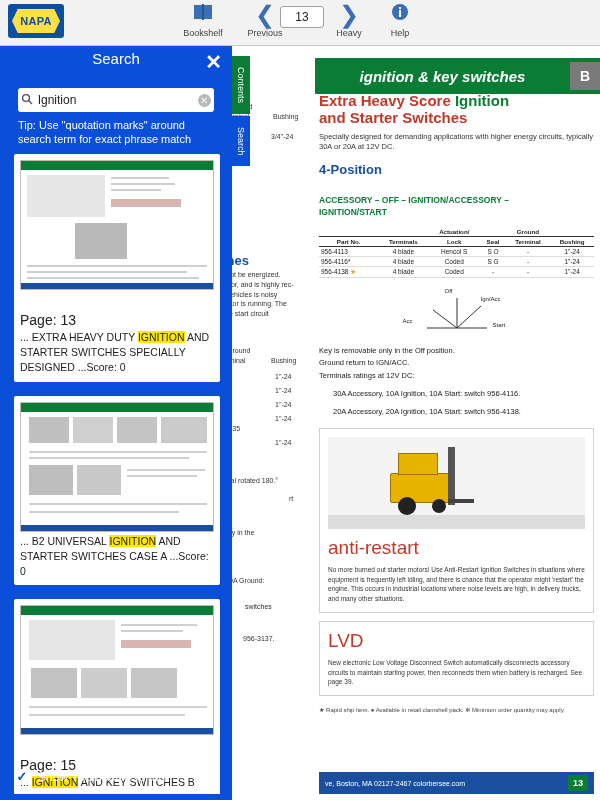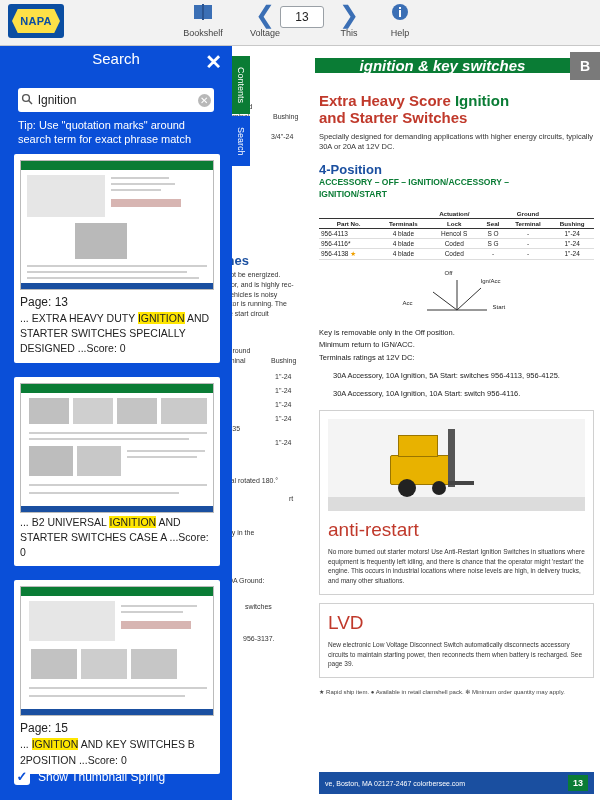--- a/index.html
+++ b/index.html
@@ -53,21 +53,21 @@
   
   .doc-area {
     position: absolute; left: 215px; top: 46px; width: 385px; height: 754px;
     background: #ffffff; overflow: hidden;
   }
   .doc-inner {
     position: absolute; left: 0; top: 0; width: 385px; height: 754px;
     background: #fff;
   }
   .doc-header {
-    position: absolute; left: 100px; top: 12px; width: 285px; height: 15px;
+    position: absolute; left: 100px; top: 12px; width: 285px; height: 36px;
     background: #0a7c35; color: #ffffff;
     display: flex; align-items: center;
   }
   .doc-header .ht {
     flex: 1; text-align: center; font-size: 15px; font-style: italic; font-weight: bold;
   }
   .doc-header .hb {
     width: 30px; height: 28px; background: #7a7a7a; color: #fff;
     display: flex; align-items: center; justify-content: center;
     font-size: 14px; font-weight: bold;
@@ -75,21 +75,21 @@
   .doc-body {
     position: absolute; left: 104px; top: 46px; width: 275px;
   }
   .h-red {
     font-size: 15px; font-weight: bold; color: #c0392b; line-height: 1.15;
   }
   .h-red .grn { color: #0a7c35; }
   .small-txt { font-size: 7.5px; color: #333; line-height: 1.35; margin-top: 5px; }
   .h2-blue { font-size: 13px; font-weight: bold; color: #1a4fa0; margin-top: 10px; }
   .sub-green {
-    font-size: 8.5px; font-weight: bold; color: #0a7c35; line-height: 1.4; margin-top: 0;
+    font-size: 8.5px; font-weight: bold; color: #0a7c35; line-height: 1.4; margin-top: 18px;
   }
   table.spec {
     margin-top: 8px; border-collapse: collapse; width: 100%; font-size: 6.5px; color: #222;
   }
   table.spec th {
     font-weight: bold; text-align: center; padding: 1px 2px; border-bottom: 1px solid #333;
     font-size: 6.2px;
   }
   table.spec td { text-align: center; padding: 1px 2px; border-bottom: 1px solid #ddd; }
   table.spec td.l { text-align: left; }
@@ -177,21 +177,21 @@
     background: #fff; color: #222; border-radius: 2px; margin-bottom: 14px; padding: 6px;
   }
   .thumb {
     width: 100%; height: 130px; background: #fff; border: 1px solid #bbb; position: relative; overflow: hidden;
   }
   .thumb .tbar { position: absolute; left: 0; top: 0; width: 100%; height: 9px; }
   .thumb .tcol { position: absolute; background: #e6e6e6; }
   .thumb .tline { position: absolute; background: #cfcfcf; height: 2px; }
   .thumb .tred { position: absolute; background: #d7b5b2; }
   .thumb .timg { position: absolute; background: #c9c9c9; }
-  .r-page { font-size: 12px; color: #222; margin-top: 5px; }
+  .r-page { font-size: 14px; color: #222; margin-top: 22px; }
   .r-snip { font-size: 10.5px; color: #222; line-height: 1.45; margin-top: 2px; }
   .hl { background: #ffe600; }
   .footer-check {
     position: absolute; left: 14px; bottom: 10px; width: 206px; height: 26px;
     display: flex; align-items: center; color: #fff; font-size: 12px;
   }
   .chk {
     width: 16px; height: 16px; background: #fff; border-radius: 3px; margin-right: 8px;
     color: #0a4fd8; font-size: 13px; line-height: 16px; text-align: center; font-weight: bold;
   }
@@ -222,28 +222,28 @@
           <rect x="2" y="3" width="8" height="14" fill="#3b6fb5"></rect>
           <rect x="12" y="3" width="8" height="14" fill="#3b6fb5"></rect>
           <rect x="10" y="2" width="2" height="16" fill="#2b5490"></rect>
         </svg>
       </span>
       <span class="tb-label">Bookshelf</span>
     </div>
 
     <div class="tb-item tb-prev">
       <span class="glyph arrow-btn">❮</span>
-      <span class="tb-label">Voltage</span>
+      <span class="tb-label">Previous</span>
     </div>
 
     <div class="page-box">13</div>
 
     <div class="tb-item tb-next">
       <span class="glyph arrow-btn">❯</span>
-      <span class="tb-label">This</span>
+      <span class="tb-label">Heavy</span>
     </div>
 
     <div class="tb-item tb-help">
       <span class="glyph">
         <svg width="20" height="20" viewBox="0 0 20 20" aria-hidden="true">
           <circle cx="10" cy="10" r="8" fill="#3b6fb5"></circle>
           <rect x="9" y="8" width="2" height="7" fill="#fff"></rect>
           <rect x="9" y="5" width="2" height="2" fill="#fff"></rect>
         </svg>
       </span>
@@ -389,25 +389,25 @@
             <line x1="60" y1="40" x2="84" y2="18" stroke="#333" stroke-width="1"></line>
             <line x1="60" y1="40" x2="36" y2="22" stroke="#333" stroke-width="1"></line>
           </svg>
           <span class="lbl" style="left:48px; top:0px;">Off</span>
           <span class="lbl" style="left:84px; top:8px;">Ign/Acc</span>
           <span class="lbl" style="left:6px; top:30px;">Acc</span>
           <span class="lbl" style="left:96px; top:34px;">Start</span>
         </div>
 
         <div class="p-txt">Key is removable only in the Off position.</div>
-        <div class="p-txt" style="margin-top:2px;">Minimum return to IGN/ACC.</div>
+        <div class="p-txt" style="margin-top:2px;">Ground return to IGN/ACC.</div>
         <div class="p-txt" style="margin-top:2px;">Terminals ratings at 12V DC:</div>
 
-        <div class="p-ind">30A Accessory, 10A Ignition, 5A Start: switches 956-4113, 956-4125.</div>
         <div class="p-ind">30A Accessory, 10A Ignition, 10A Start: switch 956-4116.</div>
+        <div class="p-ind">20A Accessory, 20A Ignition, 10A Start: switch 956-4138.</div>
 
         <div class="photo-card">
           <div class="forklift">
             <div class="fl-grd"></div>
             <div class="fl-body"></div>
             <div class="fl-cab"></div>
             <div class="fl-mast"></div>
             <div class="fl-fork"></div>
             <div class="fl-w1"></div>
             <div class="fl-w2"></div>

